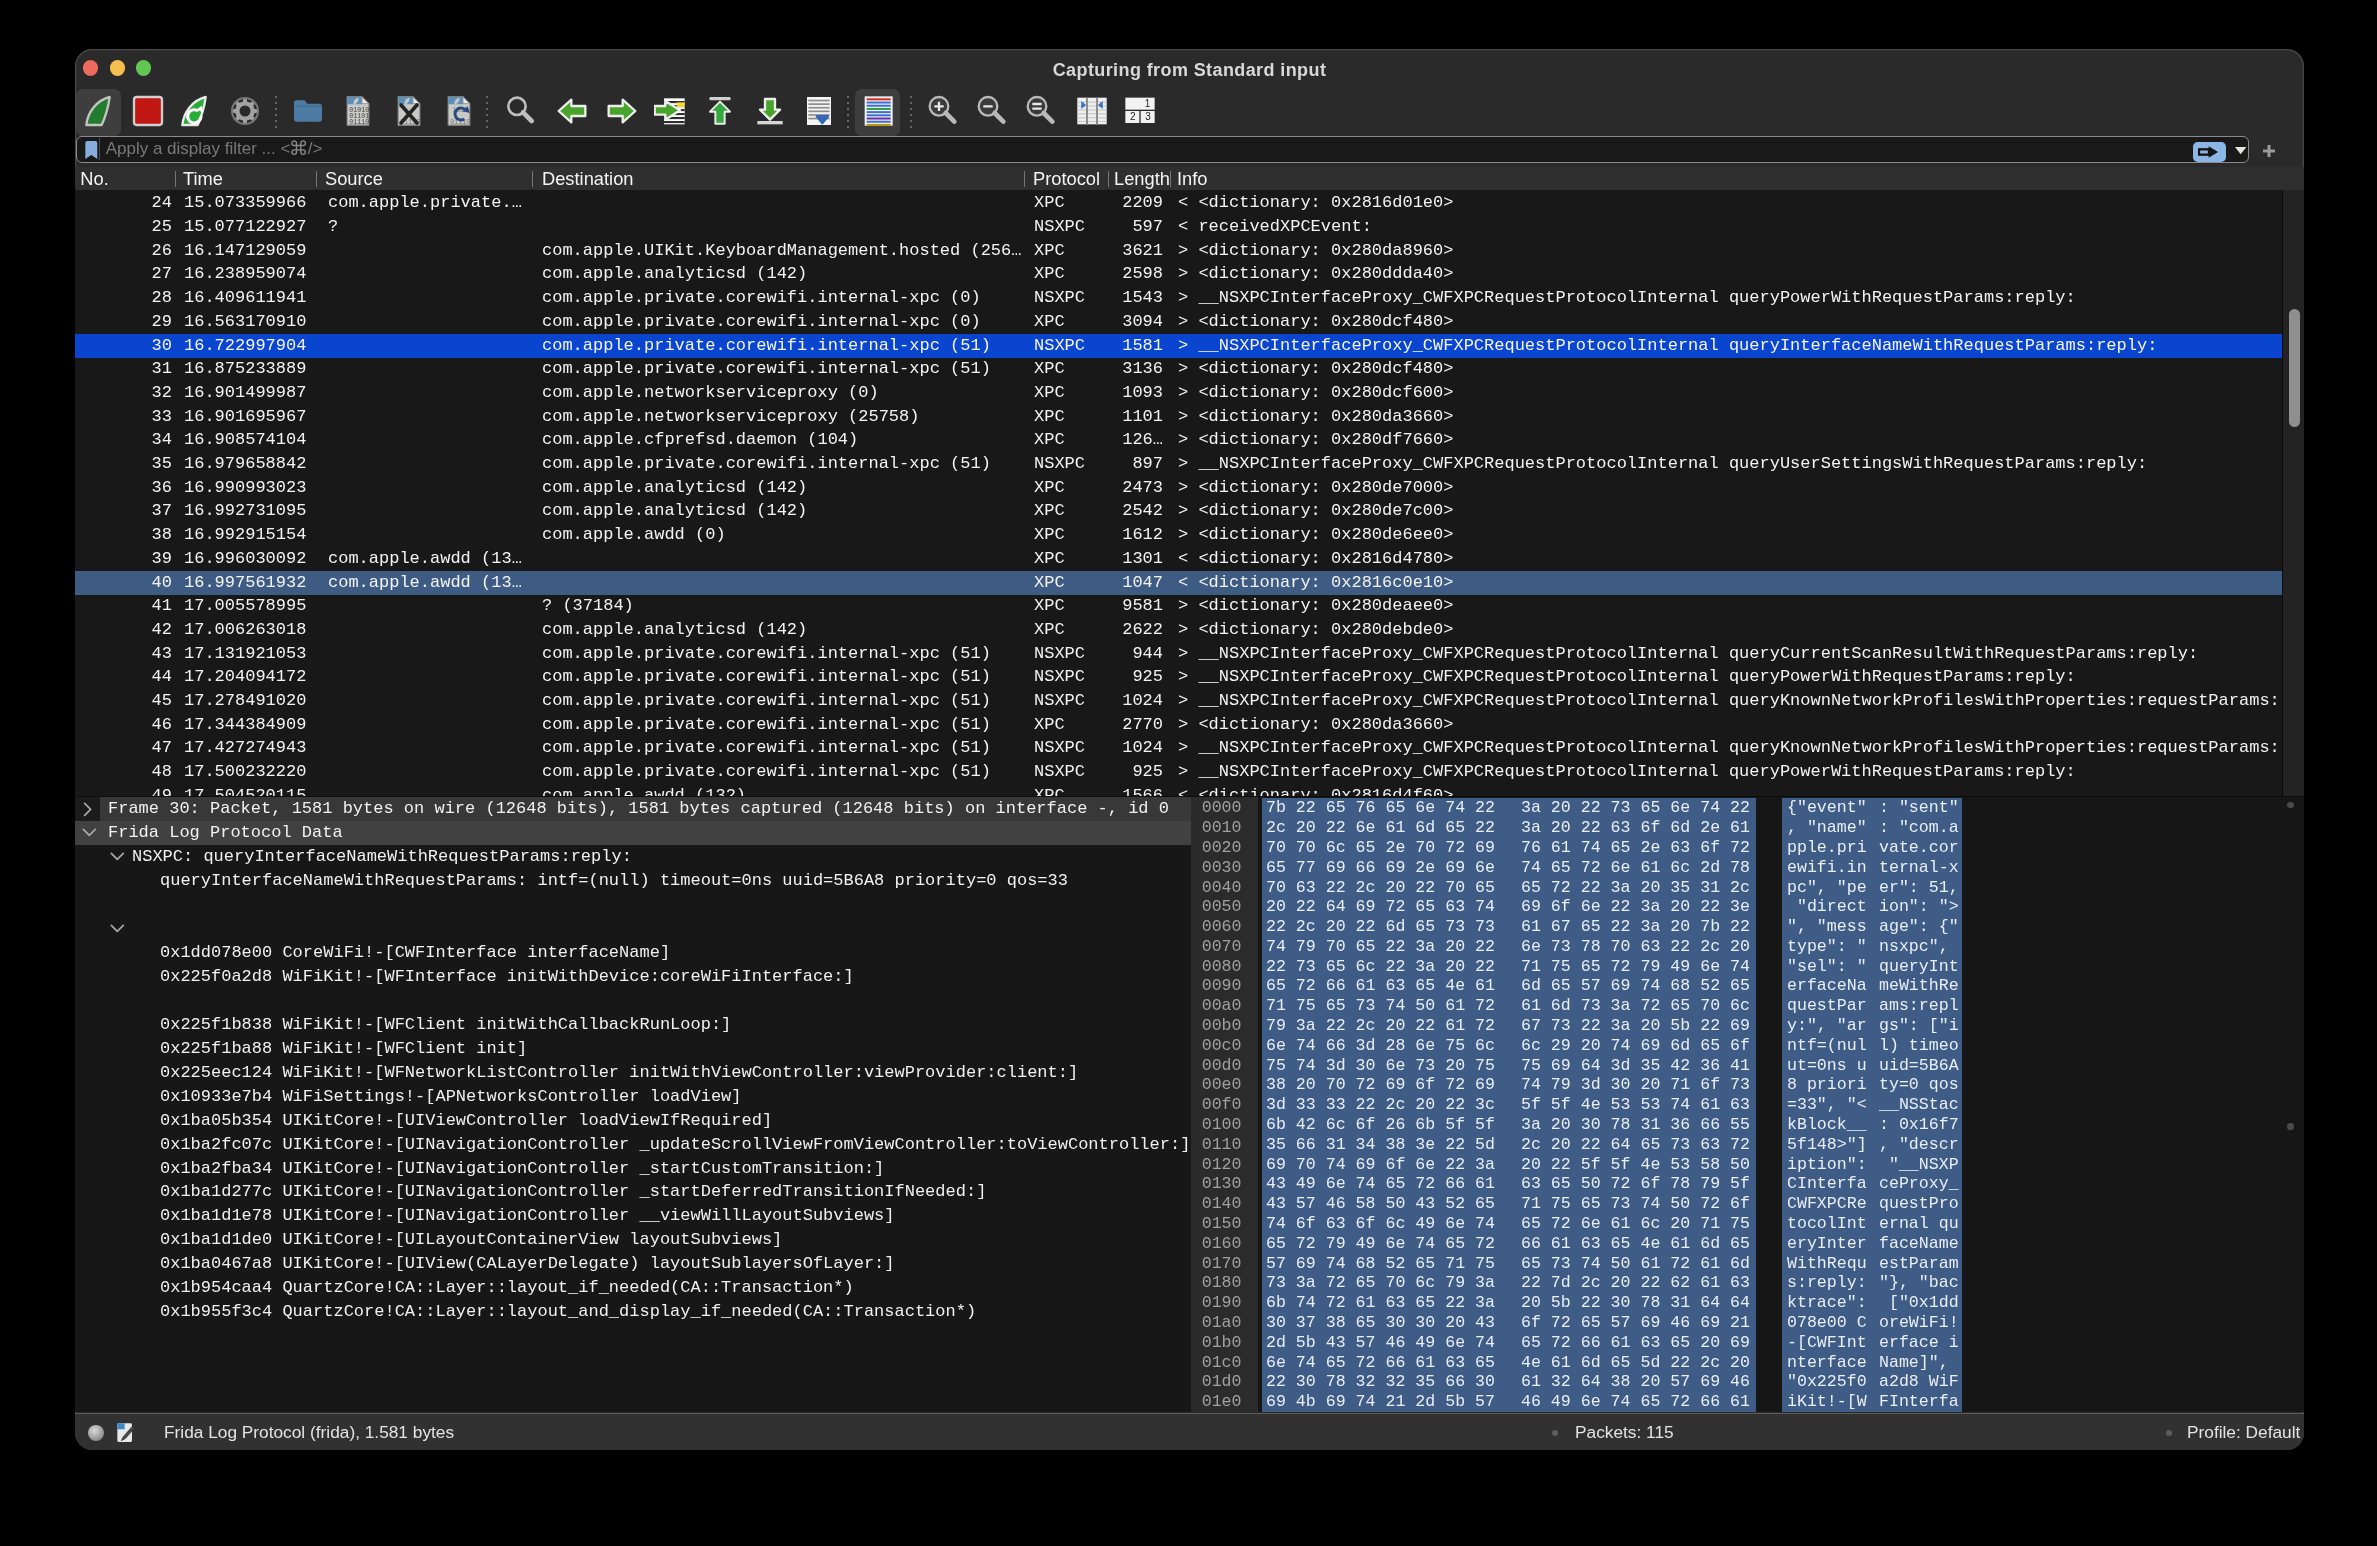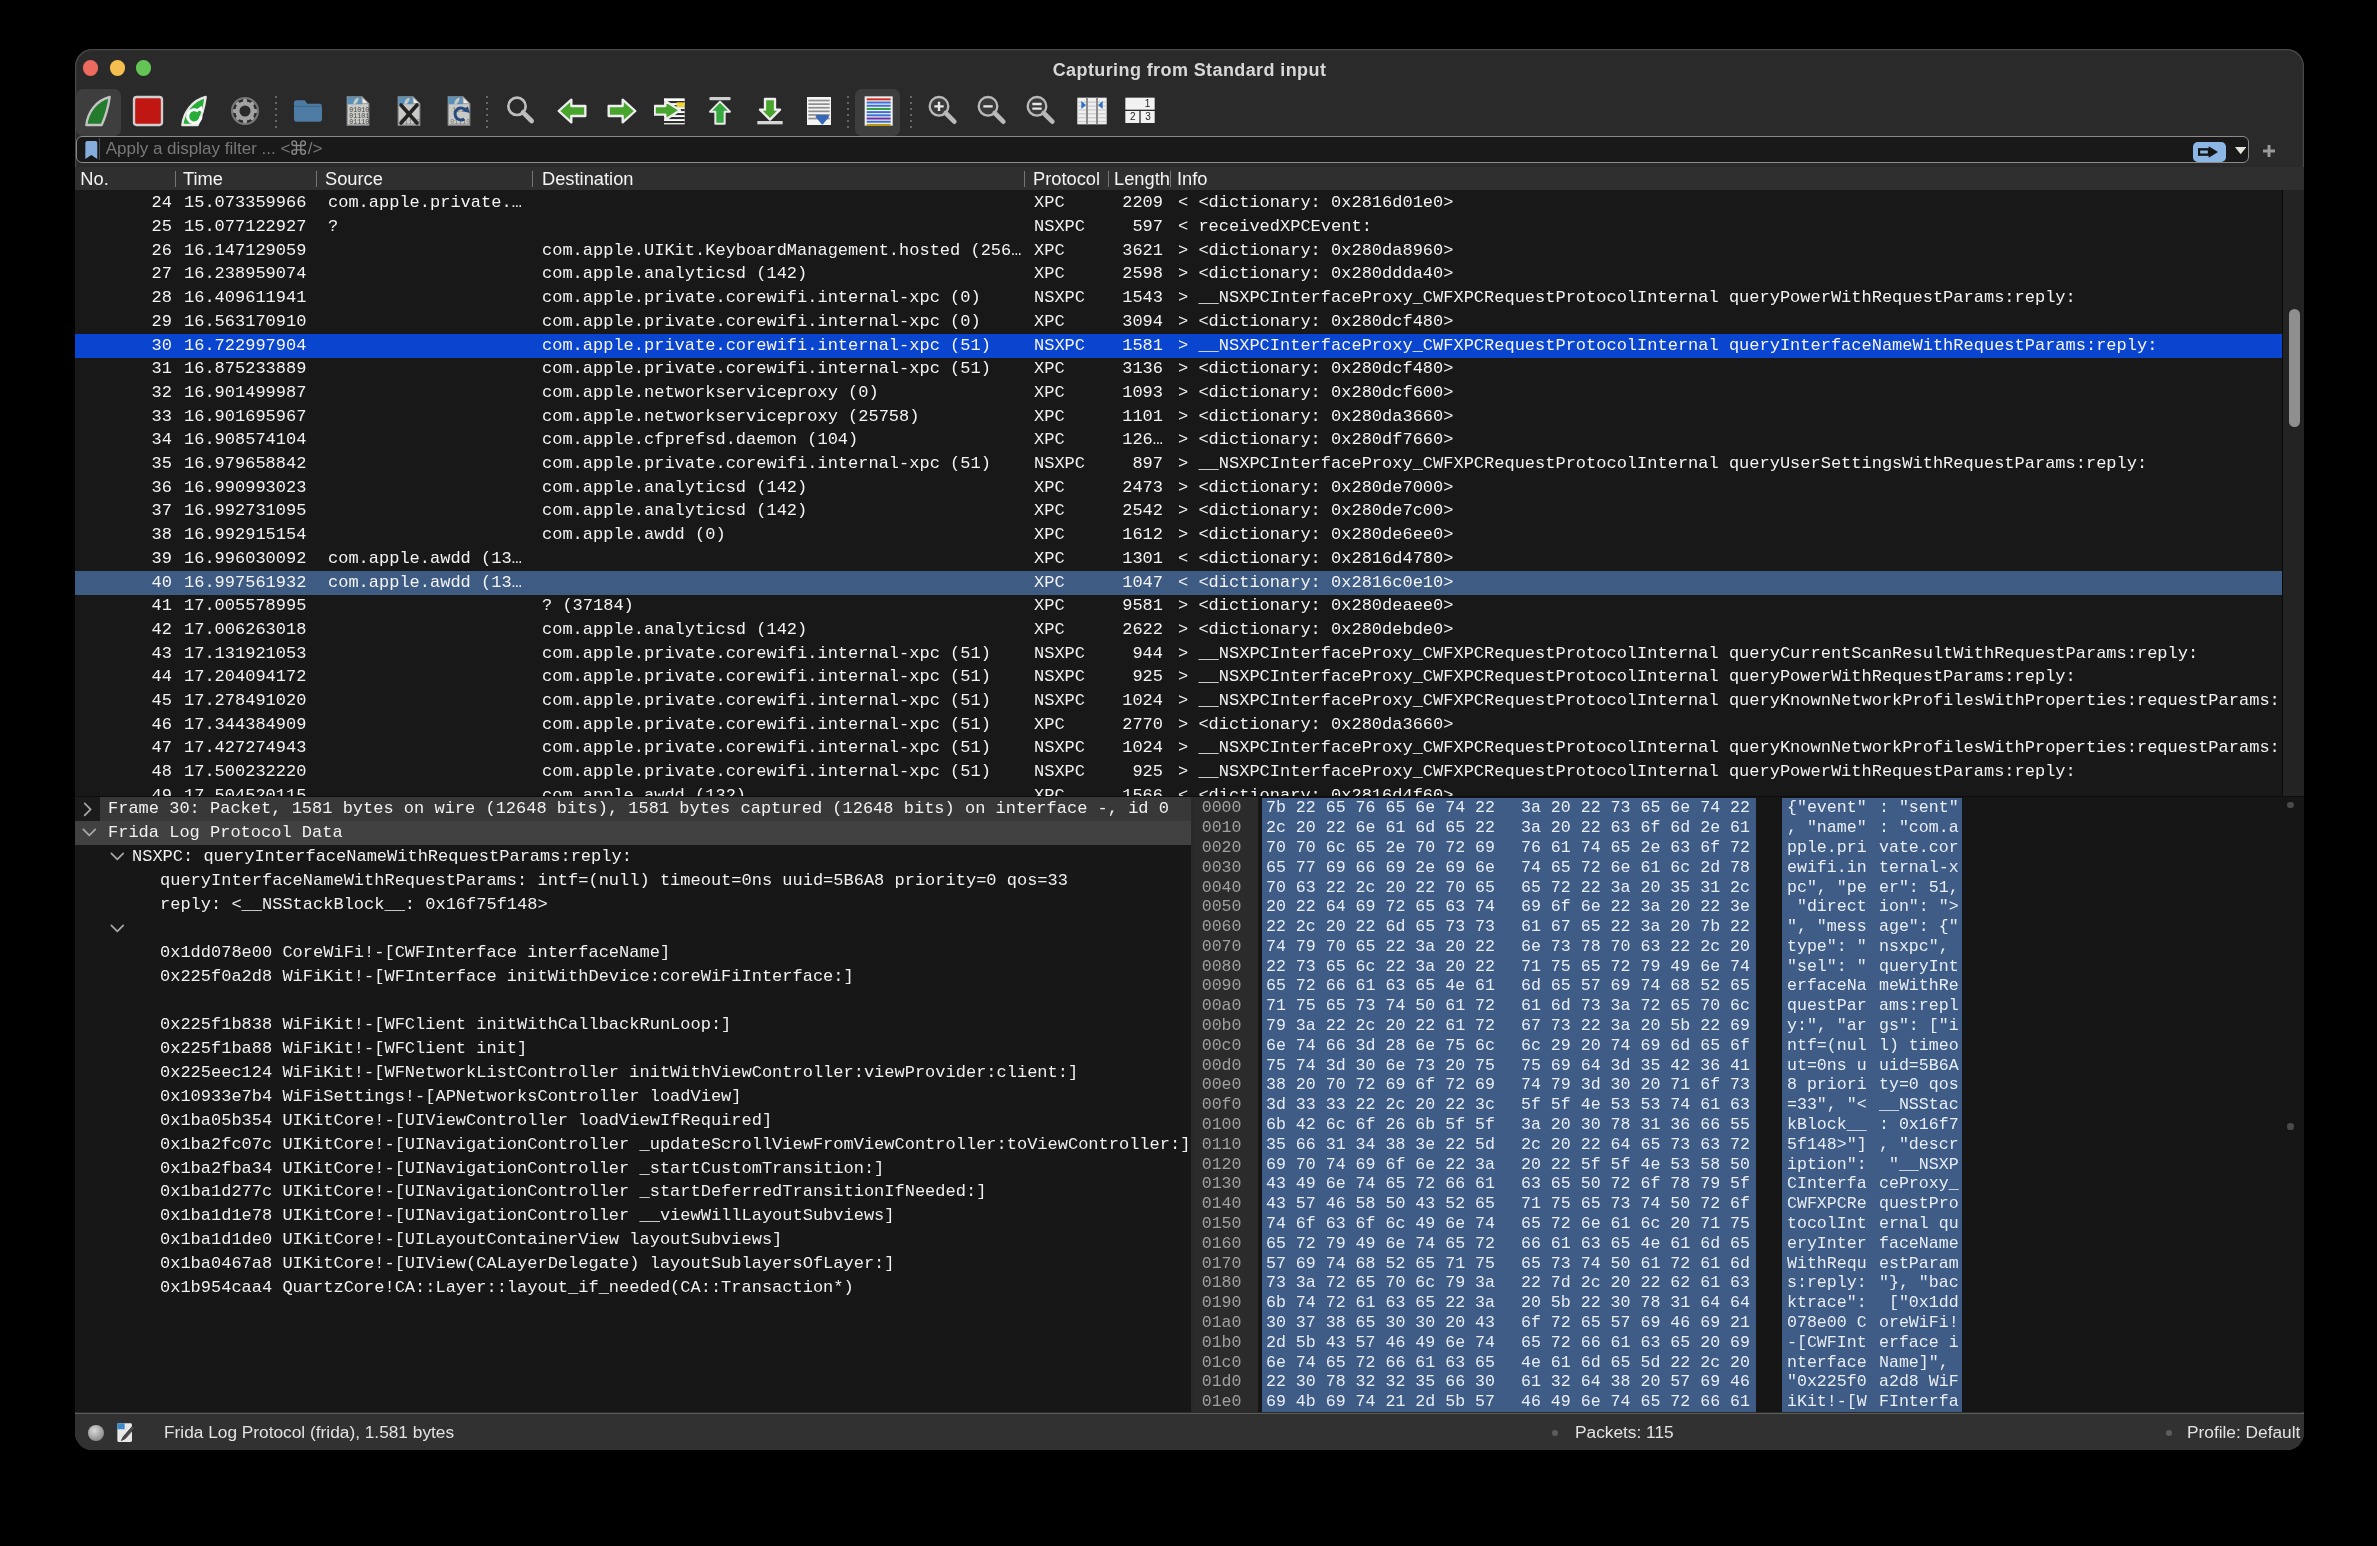--- a/index.html
+++ b/index.html
@@ -285,38 +285,38 @@
       </svg>
       <div class="drow" style="top:24px;left:33px">Frida Log Protocol Data</div>
       <svg class="dchev" style="left:6.7px;top:29px" width="14.6" height="14.6" viewBox="0 0 22 22">
         <path d="M2 5 l9 9 9-9" stroke="#a8a8a8" stroke-width="2.6" fill="none" stroke-linecap="round" stroke-linejoin="round"></path>
       </svg>
       <div class="drow" style="top:48px;left:57px">NSXPC: queryInterfaceNameWithRequestParams:reply:</div>
       <svg class="dchev" style="left:35px;top:53px" width="14.6" height="14.6" viewBox="0 0 22 22">
         <path d="M2 5 l9 9 9-9" stroke="#a8a8a8" stroke-width="2.6" fill="none" stroke-linecap="round" stroke-linejoin="round"></path>
       </svg>
       <div class="drow" style="top:72px;left:85px">queryInterfaceNameWithRequestParams: intf=(null) timeout=0ns uuid=5B6A8 priority=0 qos=33</div>
-      <div class="drow" style="top:96px;left:85px">reply: &lt;__NSStackBlock__: 0x16f75f148&gt;</div>
       <svg class="dchev" style="left:35px;top:125px" width="14.6" height="14.6" viewBox="0 0 22 22">
         <path d="M2 5 l9 9 9-9" stroke="#a8a8a8" stroke-width="2.6" fill="none" stroke-linecap="round" stroke-linejoin="round"></path>
       </svg>
       <div class="drow" style="top:144px;left:85px">0x1dd078e00 CoreWiFi!-[CWFInterface interfaceName]</div>
       <div class="drow" style="top:168px;left:85px">0x225f0a2d8 WiFiKit!-[WFInterface initWithDevice:coreWiFiInterface:]</div>
       <div class="drow" style="top:216px;left:85px">0x225f1b838 WiFiKit!-[WFClient initWithCallbackRunLoop:]</div>
       <div class="drow" style="top:240px;left:85px">0x225f1ba88 WiFiKit!-[WFClient init]</div>
       <div class="drow" style="top:264px;left:85px">0x225eec124 WiFiKit!-[WFNetworkListController initWithViewController:viewProvider:client:]</div>
       <div class="drow" style="top:288px;left:85px">0x10933e7b4 WiFiSettings!-[APNetworksController loadView]</div>
       <div class="drow" style="top:312px;left:85px">0x1ba05b354 UIKitCore!-[UIViewController loadViewIfRequired]</div>
       <div class="drow" style="top:336px;left:85px">0x1ba2fc07c UIKitCore!-[UINavigationController _updateScrollViewFromViewController:toViewController:]</div>
       <div class="drow" style="top:360px;left:85px">0x1ba2fba34 UIKitCore!-[UINavigationController _startCustomTransition:]</div>
       <div class="drow" style="top:383px;left:85px">0x1ba1d277c UIKitCore!-[UINavigationController _startDeferredTransitionIfNeeded:]</div>
       <div class="drow" style="top:407px;left:85px">0x1ba1d1e78 UIKitCore!-[UINavigationController __viewWillLayoutSubviews]</div>
       <div class="drow" style="top:431px;left:85px">0x1ba1d1de0 UIKitCore!-[UILayoutContainerView layoutSubviews]</div>
       <div class="drow" style="top:455px;left:85px">0x1ba0467a8 UIKitCore!-[UIView(CALayerDelegate) layoutSublayersOfLayer:]</div>
       <div class="drow" style="top:479px;left:85px">0x1b954caa4 QuartzCore!CA::Layer::layout_if_needed(CA::Transaction*)</div>
+      <div class="drow" style="top:503px;left:85px">0x1b955f3c4 QuartzCore!CA::Layer::layout_and_display_if_needed(CA::Transaction*)</div>
     </div>
     <div class="hexp">
       <div class="gutter"></div>
       <div class="hsel" style="left:67px;width:494px"></div>
       <div class="hsel" style="left:587px;width:180px"></div>
       <div class="hrow" style="top:1.3px;left:6.7px"><span class="addr">0000</span></div>
       <div class="hrow" style="top:1.3px;left:71px">7b 22 65 76 65 6e 74 22</div>
       <div class="hrow" style="top:1.3px;left:326px">3a 20 22 73 65 6e 74 22</div>
       <div class="hrow" style="top:1.3px;left:592px">{"event"</div>
       <div class="hrow" style="top:1.3px;left:684px">: "sent"</div>

